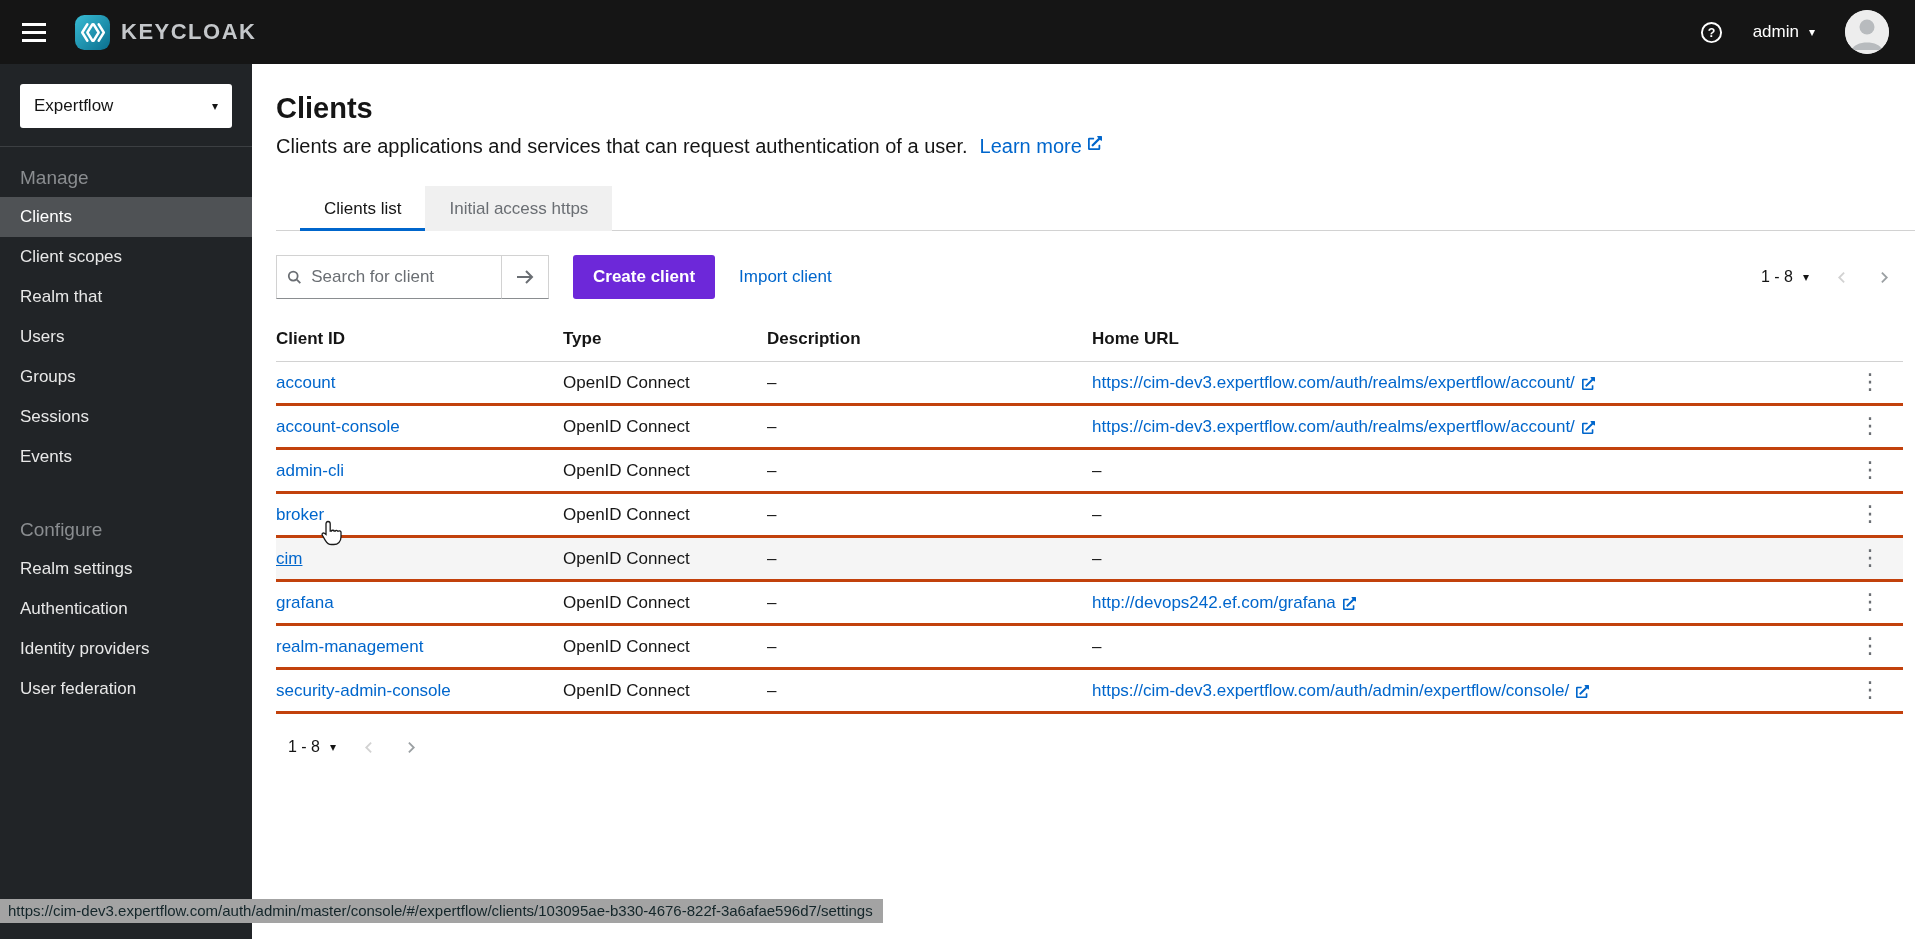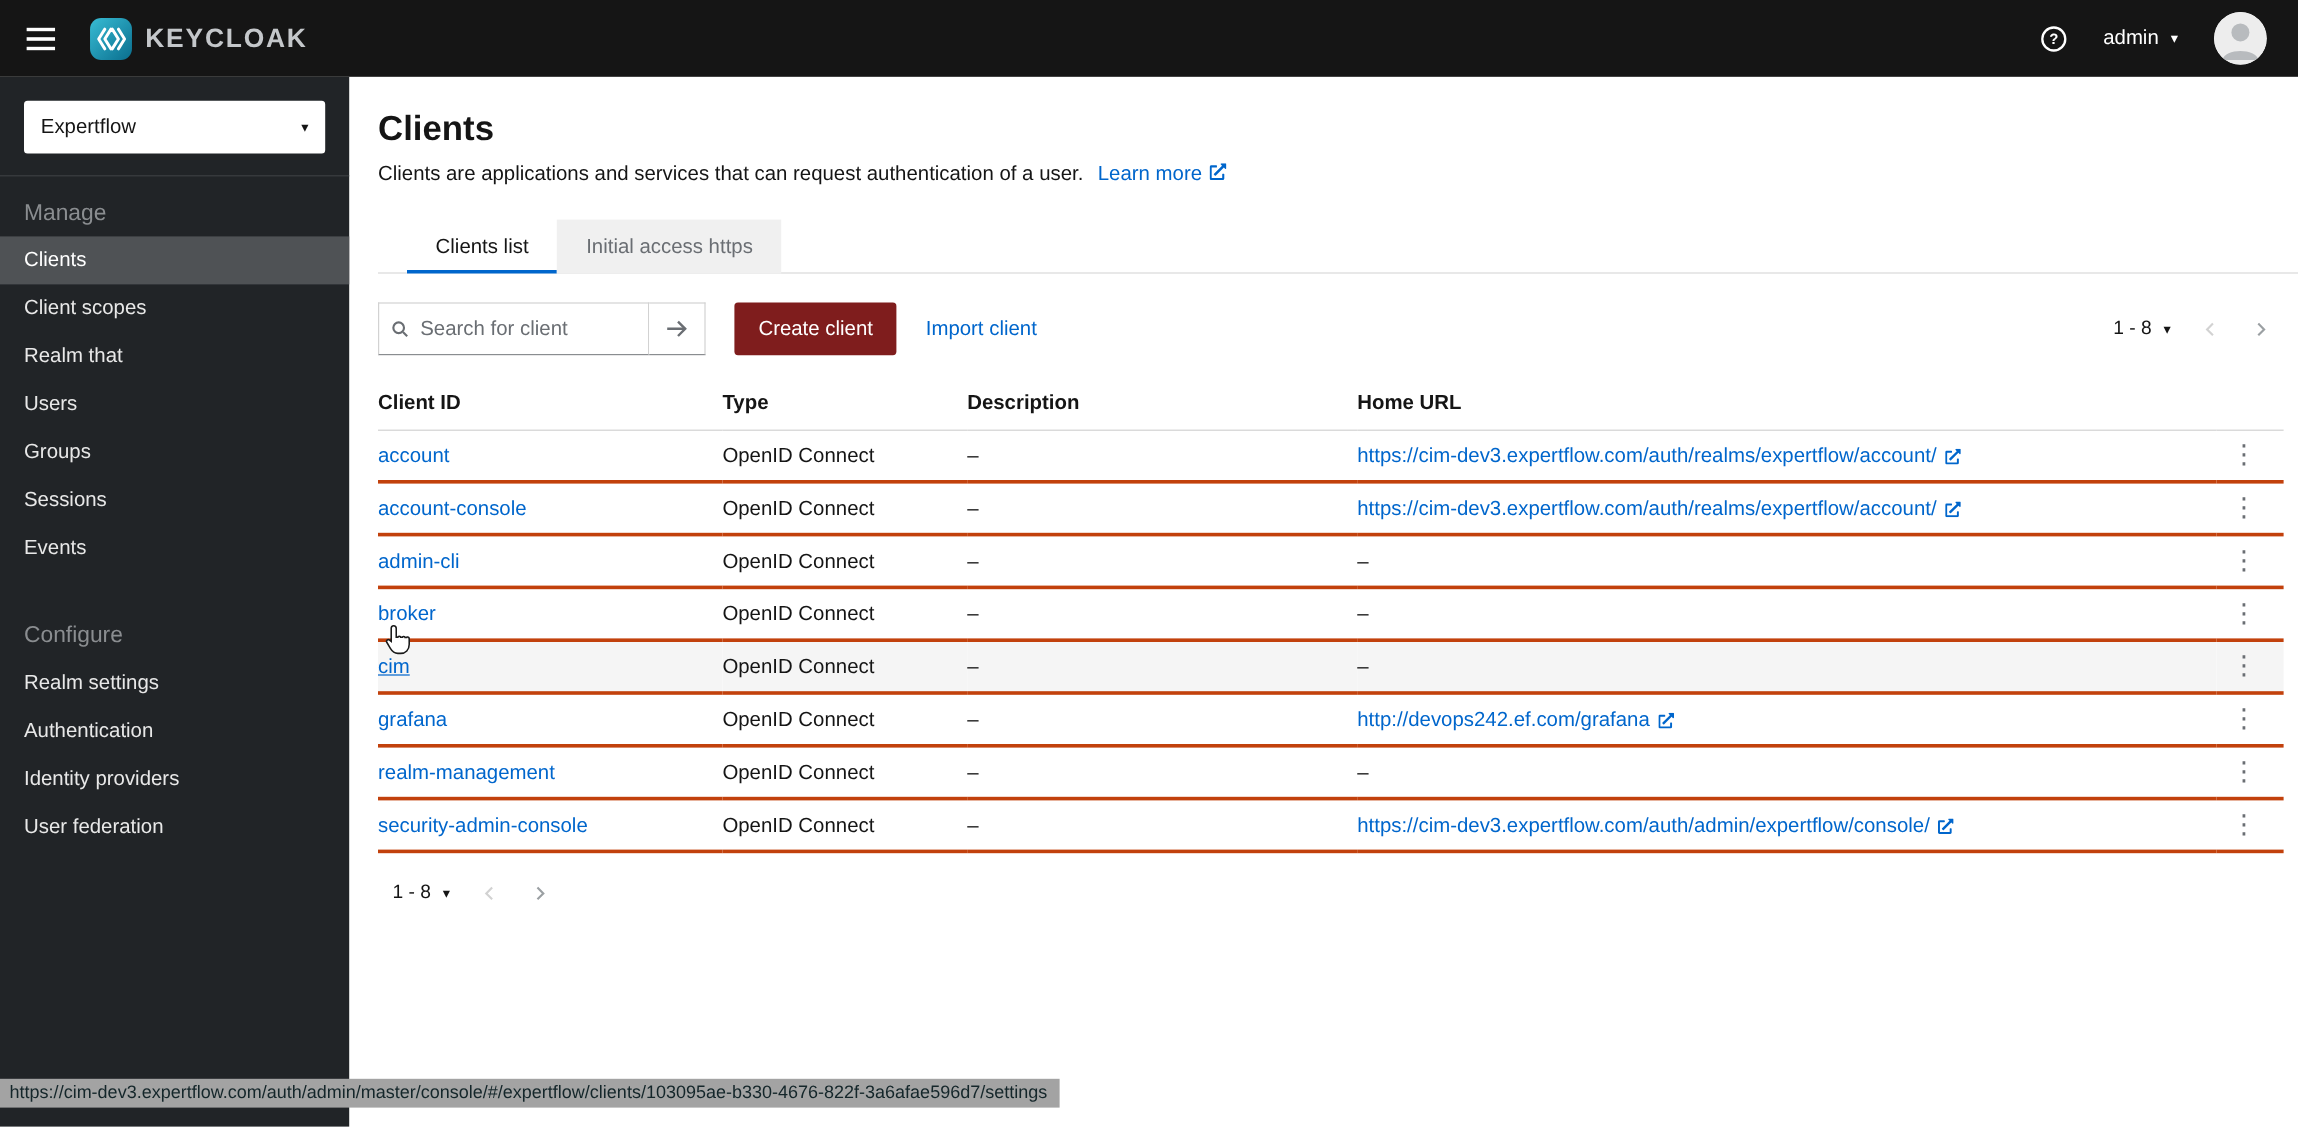--- a/index.html
+++ b/index.html
@@ -17,50 +17,50 @@
   .brand { display: flex; align-items: center; gap: 10px; }
   .brand-text { color: #c4c7ca; font-size: 22px; font-weight: bold; letter-spacing: 1.5px; }
   .masthead-right { margin-left: auto; display: flex; align-items: center; gap: 30px; }
   .help-btn { display: flex; align-items: center; }
   .user-menu { color: #fff; font-size: 17px; display: flex; align-items: center; gap: 10px; }
   .caret { font-size: 12px; line-height: 1; }
   .avatar { width: 44px; height: 44px; border-radius: 50%; overflow: hidden; background: #ededed; }
 
   
   .layout { display: flex; height: 875px; }
-  .sidebar { width: 291px; flex: none; background: #212427; }
+  .sidebar { width: 252px; flex: none; background: #212427; }
   .realm-box { padding: 20px 20px 18px; border-bottom: 1px solid #3c3f42; }
   .realm-selector { background: #fff; height: 44px; width: 100%; display: flex; align-items: center;
     justify-content: space-between; padding: 0 14px; font-size: 17px; color: #151515; border-radius: 3px; }
   .nav-section { padding-top: 12px; }
   .nav-section + .nav-section { margin-top: 22px; }
   .nav-section-title { color: #8a8d90; font-size: 19px; padding: 8px 20px; }
   .nav-item { color: #e8e8e8; font-size: 17px; padding: 10px 20px; cursor: pointer; }
   .nav-item.selected { background: #4f5255; color: #fff; }
 
   
   .content { flex: 1; min-width: 0; padding: 0 12px 0 24px; position: relative; }
   .page-title { font-size: 29px; font-weight: 700; margin: 28px 0 10px; }
-  .desc { font-size: 17px; margin: 0 0 28px; display: flex; align-items: center; gap: 12px; }
+  .desc { font-size: 20px; margin: 0 0 28px; display: flex; align-items: center; gap: 12px; }
   .learn-more { color: #0066cc; text-decoration: none; display: inline-flex; align-items: flex-start; gap: 6px; }
 
   .tabs { display: flex; box-shadow: inset 0 -1px 0 #d2d2d2; padding-left: 24px; margin-right: -12px; }
   .tab { height: 45px; display: flex; align-items: center; padding: 0 24px; font-size: 17px; cursor: pointer; }
   .tab.active { color: #151515; background: #fff; box-shadow: inset 0 -3px 0 #0066cc; }
   .tab.inactive { color: #6a6e73; background: #f0f0f0; }
 
   .toolbar { display: flex; align-items: center; gap: 24px; margin-top: 24px; }
   .search-group { display: flex; }
   .search-input-wrap { width: 226px; height: 44px; border: 1px solid #d2d2d2; border-bottom-color: #8a8d90;
     display: flex; align-items: center; gap: 8px; padding: 0 10px; background: #fff; }
   .search-input-wrap input { border: none; outline: none; width: 100%; font-size: 17px; font-family: inherit; color: #151515; }
   .search-input-wrap input::placeholder { color: #6a6e73; }
   .search-go { width: 47px; height: 44px; border: 1px solid #d2d2d2; border-left: none; border-bottom-color: #8a8d90;
     background: #fff; display: flex; align-items: center; justify-content: center; }
-  .btn-primary { background: #7f1d1d; color: #fff; font-size: 17px; height: 44px; padding: 0 20px; border-radius: 3px; }
+  .btn-primary { background: #6d28d9; color: #fff; font-size: 17px; height: 44px; padding: 0 20px; border-radius: 3px; font-weight: bold; }
   .import-link { color: #0066cc; font-size: 17px; text-decoration: none; }
 
   .pagination { margin-left: auto; display: flex; align-items: center; gap: 2px; }
   .pagination.bottom { margin-top: 16px; }
   .pag-menu { display: flex; align-items: center; gap: 10px; font-size: 16px; color: #151515; padding: 8px 12px; }
   .pag-nav { padding: 8px 13px; display: flex; align-items: center; }
   .pag-nav.prev { color: #d2d2d2; }
   .pag-nav.next { color: #9ba0a3; }
 
   .clients-table { width: 100%; border-collapse: collapse; margin-top: 18px; font-size: 17px; }

